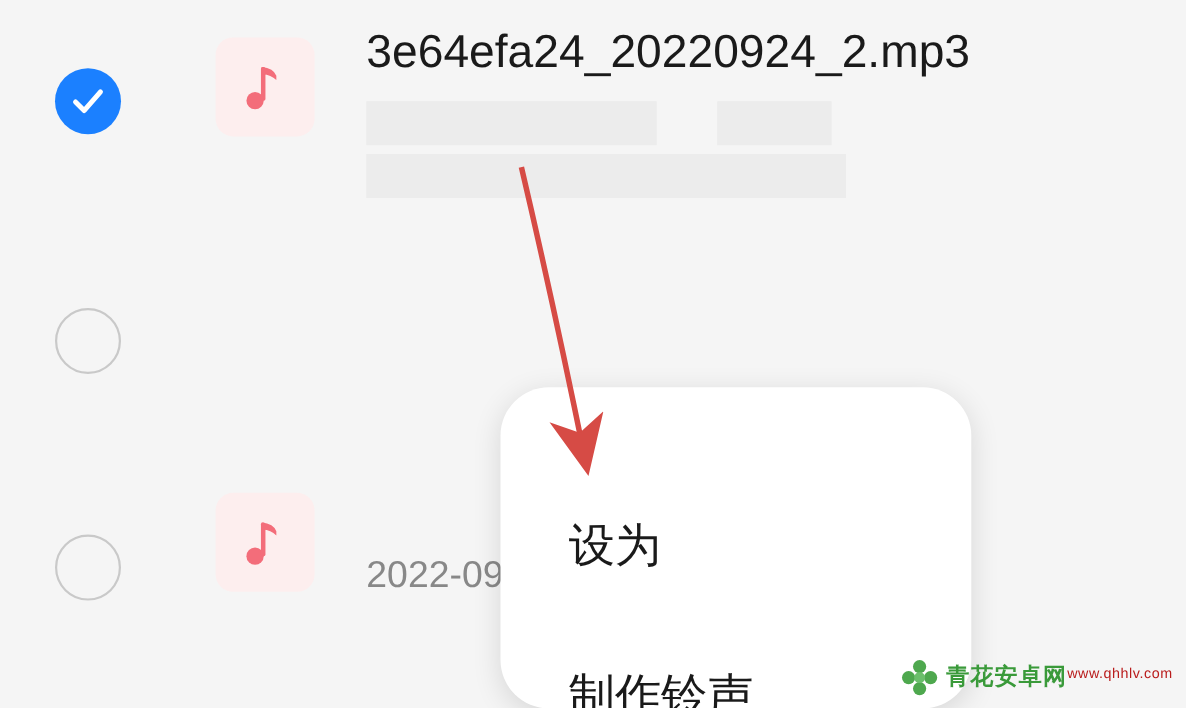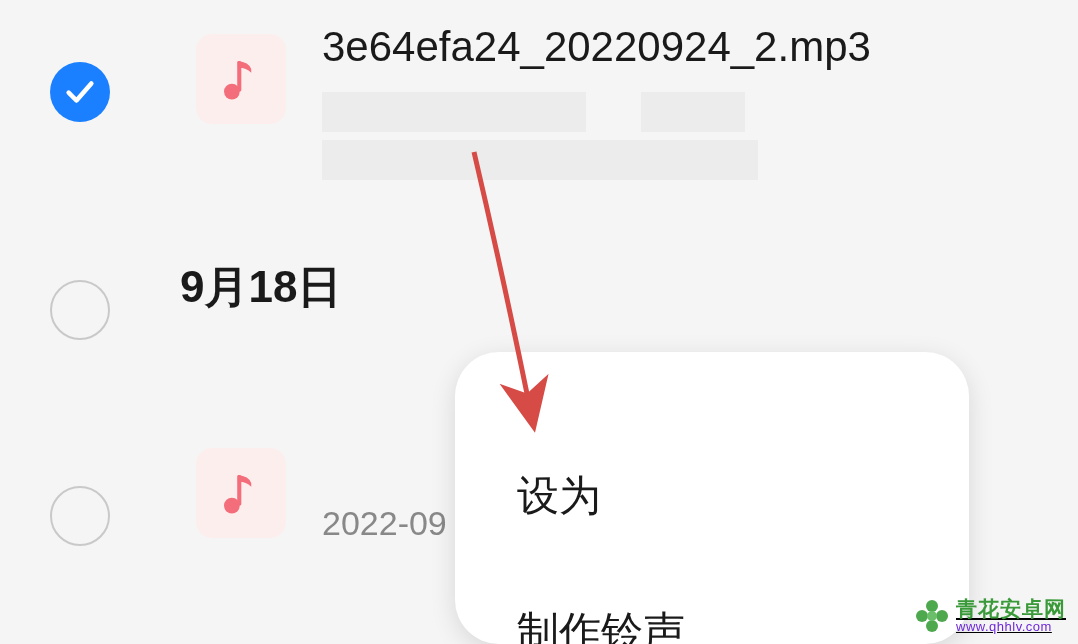--- a/index.html
+++ b/index.html
@@ -56,21 +56,21 @@
       width: 82px;
       height: 90px;
       border-radius: 16px;
       background: #fdeeee;
       display: flex;
       align-items: center;
       justify-content: center;
     }
     .file-icon svg { width: 40px; height: 44px; }
     .file-info {
-      margin-left: 36px;
+      margin-left: 47px;
       margin-top: 8px;
       flex: 1;
     }
     .file-name {
       font-size: 42px;
       line-height: 1.28;
       color: #1a1a1a;
       font-weight: 400;
       max-width: 710px;
       word-break: break-all;
@@ -111,21 +111,21 @@
       margin-top: 16px;
       font-size: 34px;
       color: #888;
       font-weight: 400;
     }
 
     .popup {
       position: absolute;
       left: 455px;
       top: 352px;
-      width: 514px;
+      width: 428px;
       height: 292px;
       background: #fff;
       border-radius: 44px;
       box-shadow: 0 6px 26px rgba(0,0,0,0.12);
       padding: 108px 62px 0 62px;
     }
     .popup-item {
       font-size: 42px;
       color: #1a1a1a;
       font-weight: 400;
@@ -150,33 +150,32 @@
     .watermark-logo {
       width: 40px;
       height: 40px;
       margin-right: 4px;
       display: flex;
       align-items: center;
       justify-content: center;
     }
     .watermark-text {
       display: flex;
-      flex-direction: column;
+      flex-direction: row;
       line-height: 1.05;
-      text-decoration: underline;
     }
     .wm-top {
       font-size: 21px;
       font-weight: 700;
       color: #3a9a3a;
       letter-spacing: 1px;
     }
     .wm-bottom {
       font-size: 13px;
-      color: #6d28d9;
+      color: #b91c1c;
       letter-spacing: 0.5px;
     }
   </style>
 </head>
 <body>
 
 <div class="file-item first">
   <div class="checkbox first-cb">
     <div class="cb-checked">
       <svg viewBox="0 0 24 24" fill="none" stroke="white" stroke-width="3.2" stroke-linecap="round" stroke-linejoin="round">
@@ -200,21 +199,20 @@
     <div class="meta-blocks row2">
       <div class="blk blk3"></div>
     </div>
   </div>
 </div>
 
 <div class="date-row">
   <div class="checkbox">
     <div class="cb-unchecked"></div>
   </div>
-  <div class="date-label">9月18日</div>
 </div>
 
 <div class="file-item third">
   <div class="checkbox third-cb">
     <div class="cb-unchecked"></div>
   </div>
   <div class="file-icon">
     <svg viewBox="0 0 24 28">
       <circle cx="6.2" cy="22" r="5" fill="#f36d7a"></circle>
       <rect x="9.6" y="2.5" width="2.6" height="19.5" fill="#f36d7a" rx="1"></rect>

